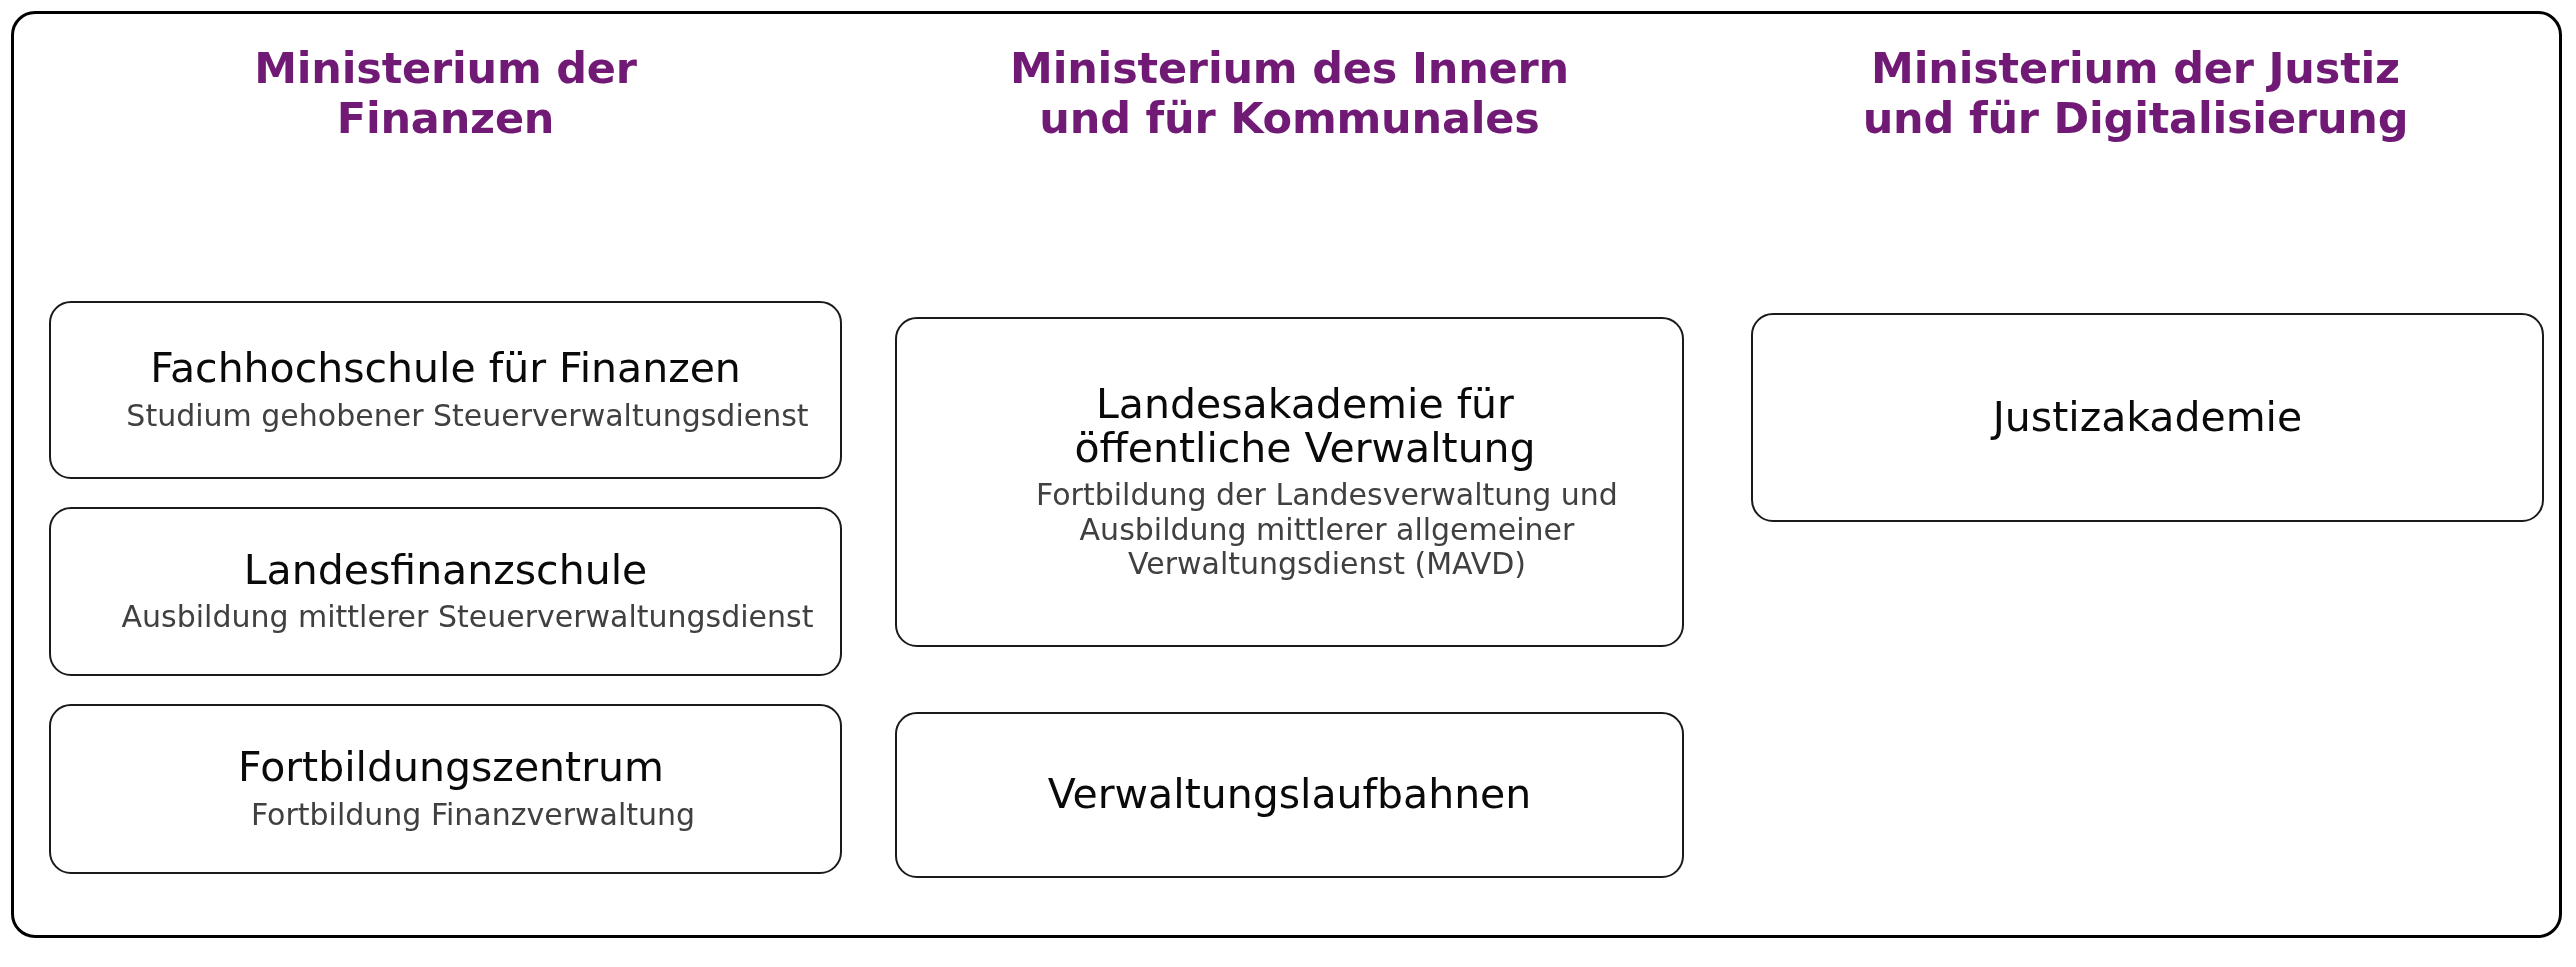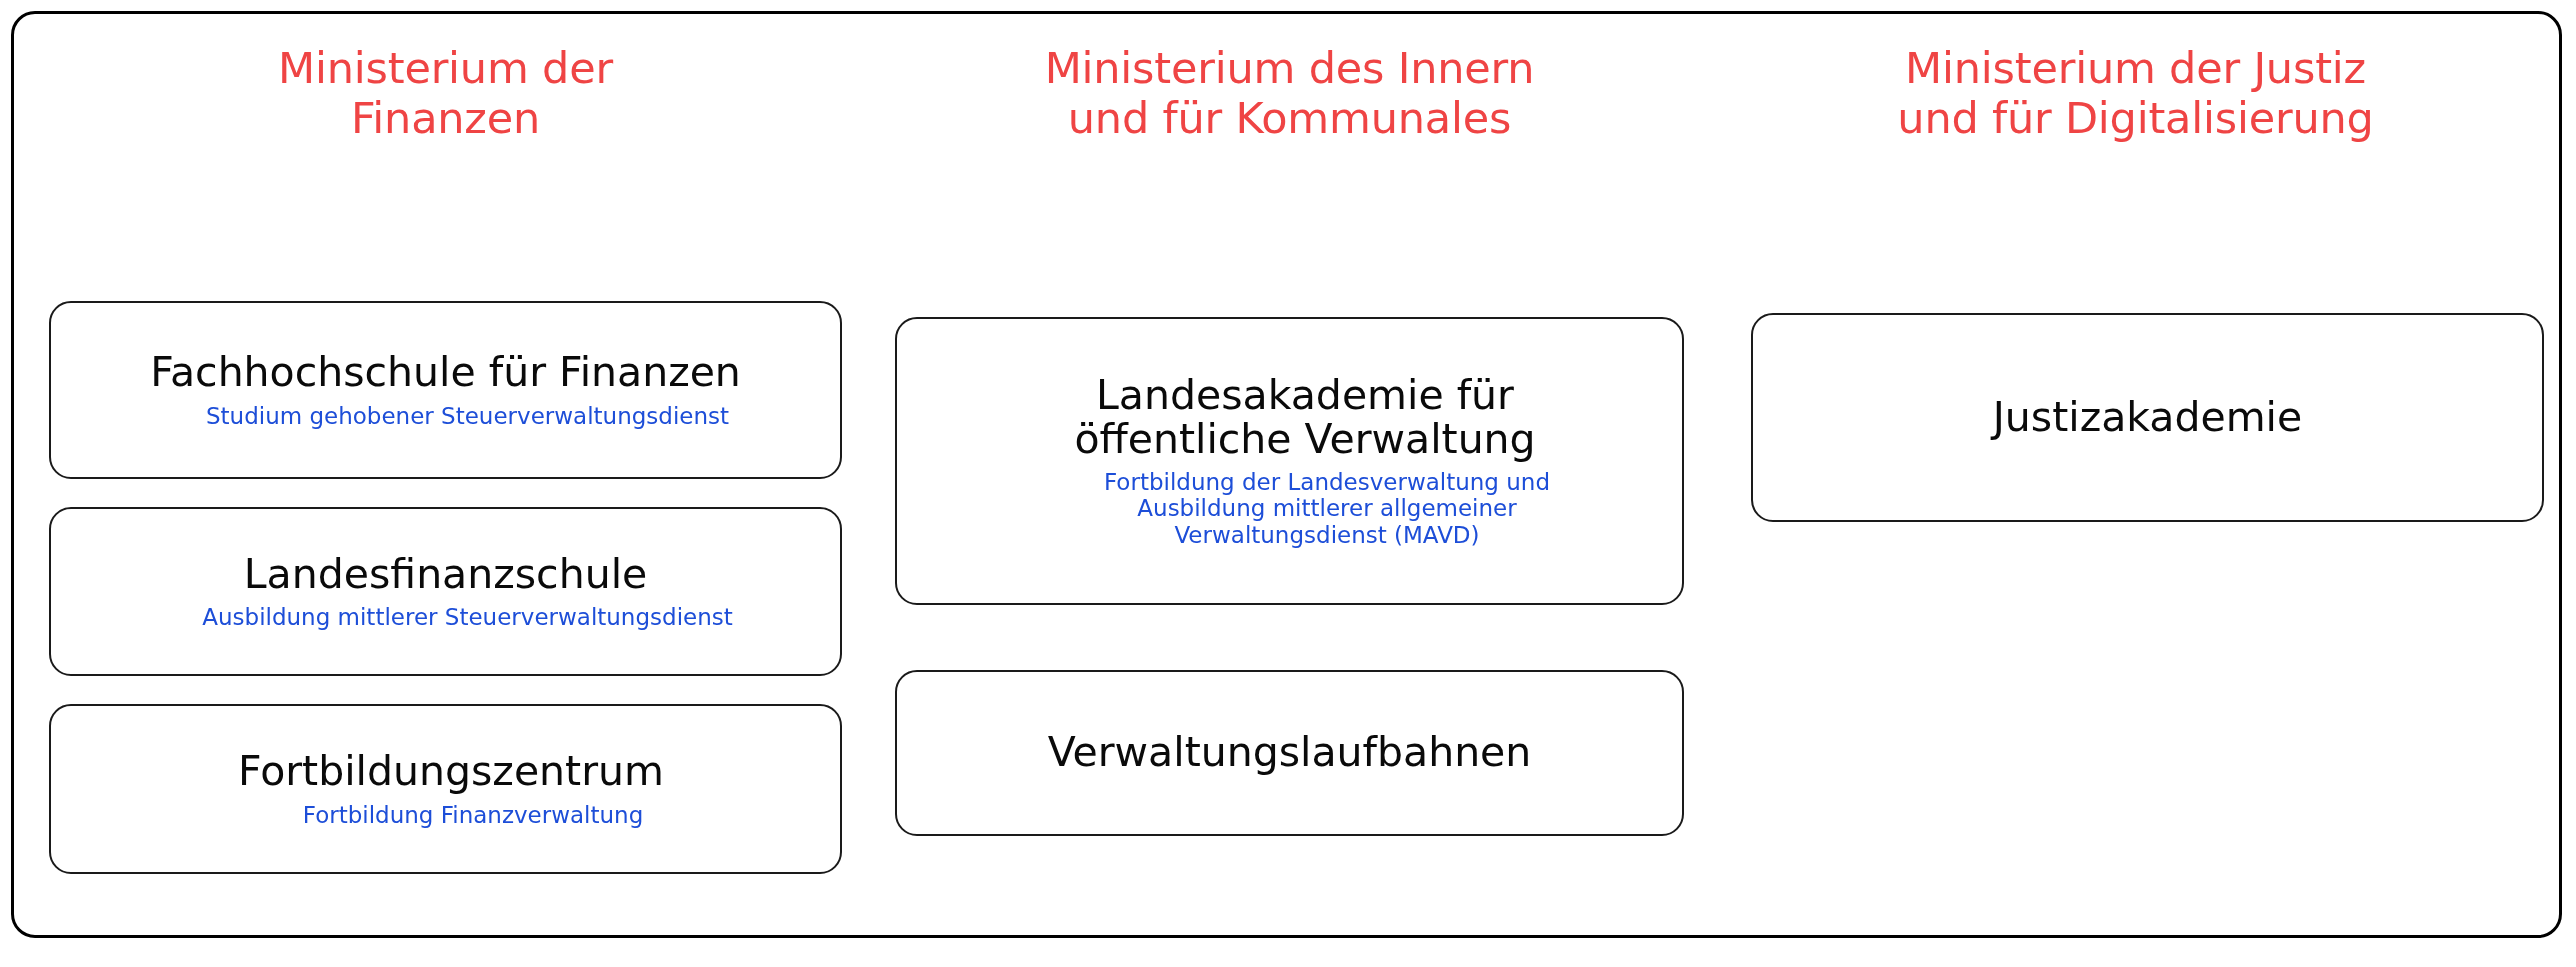--- a/index.html
+++ b/index.html
@@ -45,24 +45,24 @@
   .column[data-col="0"] { left: 35px;   width: 793px; }
   .column[data-col="1"] { left: 881px;  width: 789px; }
   .column[data-col="2"] { left: 1725px; width: 793px; }
 
   .column-header {
     position: absolute;
     top: 30px;
     left: 0;
     width: 100%;
     text-align: center;
-    font-weight: normal;
+    font-weight: bold;
     font-size: 43px;
     line-height: 1.16;
-    color: #ef4444;
+    color: #701a75;
     letter-spacing: -0.2px;
   }
   .column-header .hline { display: block; }
 
   
   .card-stack {
     position: absolute;
     left: 0;
     width: 100%;
   }
@@ -86,35 +86,35 @@
 
   .card-title {
     font-size: 41px;
     line-height: 1.06;
     color: #0a0a0a;
     font-weight: 400;
   }
   .card-title .tline { display: block; }
 
   .card-subtitle {
-    font-size: 23px;
+    font-size: 30px;
     line-height: 1.14;
-    color: #1d4ed8;
+    color: #404040;
     font-weight: 400;
     margin-top: 8.3px;
     margin-left: 44px;
   }
   .card-subtitle .sline { display: block; }
 
   
   .column[data-col="0"] .card:nth-child(1) { height: 178px; }
   .column[data-col="0"] .card:nth-child(2) { height: 169px; text-align: center; }
   .column[data-col="0"] .card:nth-child(3) { height: 170px; padding-left: 24px; }
 
-  .column[data-col="1"] .card:nth-child(1) { height: 288px; margin-bottom: 65px; padding-left: 44px; }
+  .column[data-col="1"] .card:nth-child(1) { height: 330px; margin-bottom: 65px; padding-left: 44px; }
   .column[data-col="1"] .card:nth-child(2) { height: 166px; }
 
   .column[data-col="2"] .card:nth-child(1) { height: 209px; }
 </style>
 </head>
 <body>
 
 <div id="diagram-frame">
   <div id="columns">
       <div class="column" data-col="0">

